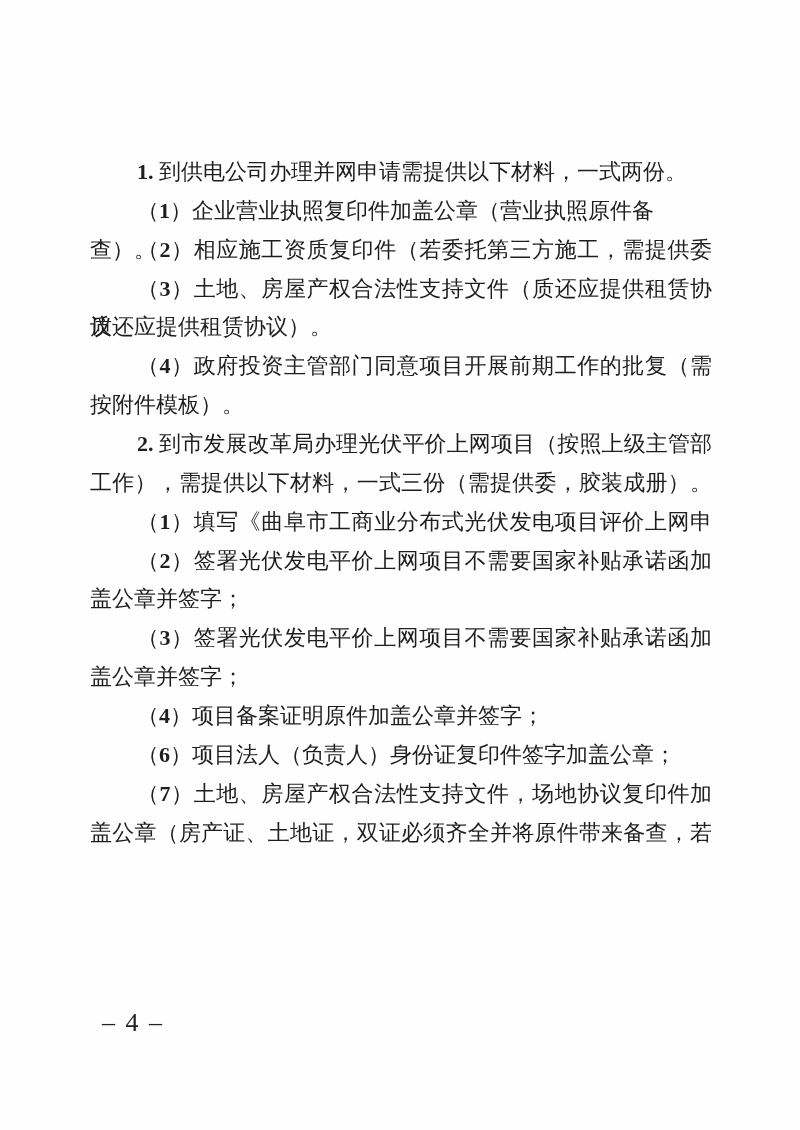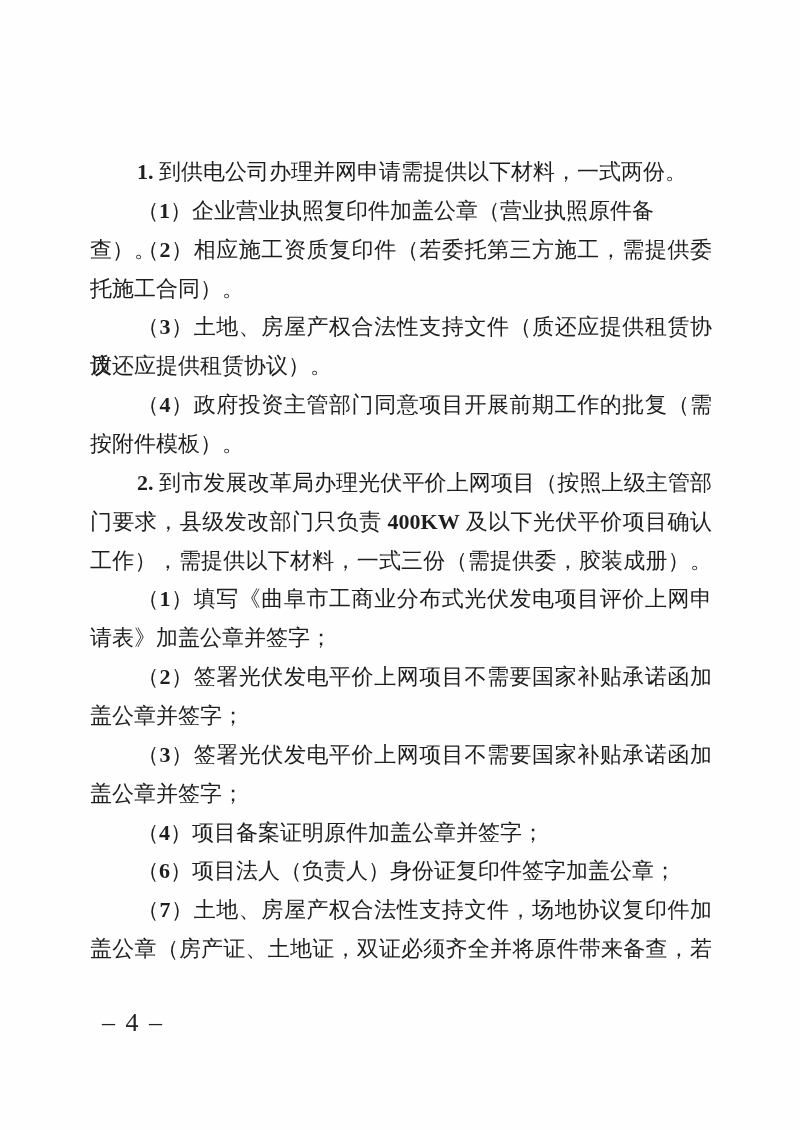--- a/index.html
+++ b/index.html
@@ -51,30 +51,27 @@
   }
 </style>
 </head>
 <body>
 
 <div class="page">
   <div class="text-block">
       <div class="line indent"><b>1.</b><span> 到供电公司办理并网申请需提供以下材料，一式两份。</span></div>
       <div class="line indent"><span>（</span><b>1</b><span>）企业营业执照复印件加盖公章（营业执照原件备查）。</span></div>
       <div class="line indent justify"><span>（</span><b>2</b><span>）相应施工资质复印件（若委托第三方施工，需提供委</span></div>
-      <div class="line"><span>托施工合同）。</span></div>
       <div class="line indent justify"><span>（</span><b>3</b><span>）土地、房屋产权合法性支持文件（质还应提供租赁协议</span></div>
       <div class="line"><span>质还应提供租赁协议）。</span></div>
       <div class="line indent justify"><span>（</span><b>4</b><span>）政府投资主管部门同意项目开展前期工作的批复（需</span></div>
       <div class="line"><span>按附件模板）。</span></div>
       <div class="line indent justify"><b>2.</b><span> 到市发展改革局办理光伏平价上网项目（按照上级主管部</span></div>
-      <div class="line justify"><span>门要求，县级发改部门只负责 </span><b>400KW</b><span> 及以下光伏平价项目确认</span></div>
       <div class="line justify"><span>工作），需提供以下材料，一式三份（需提供委，胶装成册）。</span></div>
       <div class="line indent justify"><span>（</span><b>1</b><span>）填写《曲阜市工商业分布式光伏发电项目评价上网申</span></div>
-      <div class="line"><span>请表》加盖公章并签字；</span></div>
       <div class="line indent justify"><span>（</span><b>2</b><span>）签署光伏发电平价上网项目不需要国家补贴承诺函加</span></div>
       <div class="line"><span>盖公章并签字；</span></div>
       <div class="line indent justify"><span>（</span><b>3</b><span>）签署光伏发电平价上网项目不需要国家补贴承诺函加</span></div>
       <div class="line"><span>盖公章并签字；</span></div>
       <div class="line indent"><span>（</span><b>4</b><span>）项目备案证明原件加盖公章并签字；</span></div>
       <div class="line indent"><span>（</span><b>6</b><span>）项目法人（负责人）身份证复印件签字加盖公章；</span></div>
       <div class="line indent justify"><span>（</span><b>7</b><span>）土地、房屋产权合法性支持文件，场地协议复印件加</span></div>
       <div class="line justify"><span>盖公章（房产证、土地证，双证必须齐全并将原件带来备查，若</span></div>
     </div>
   <div class="page-number">– 4 –</div>

